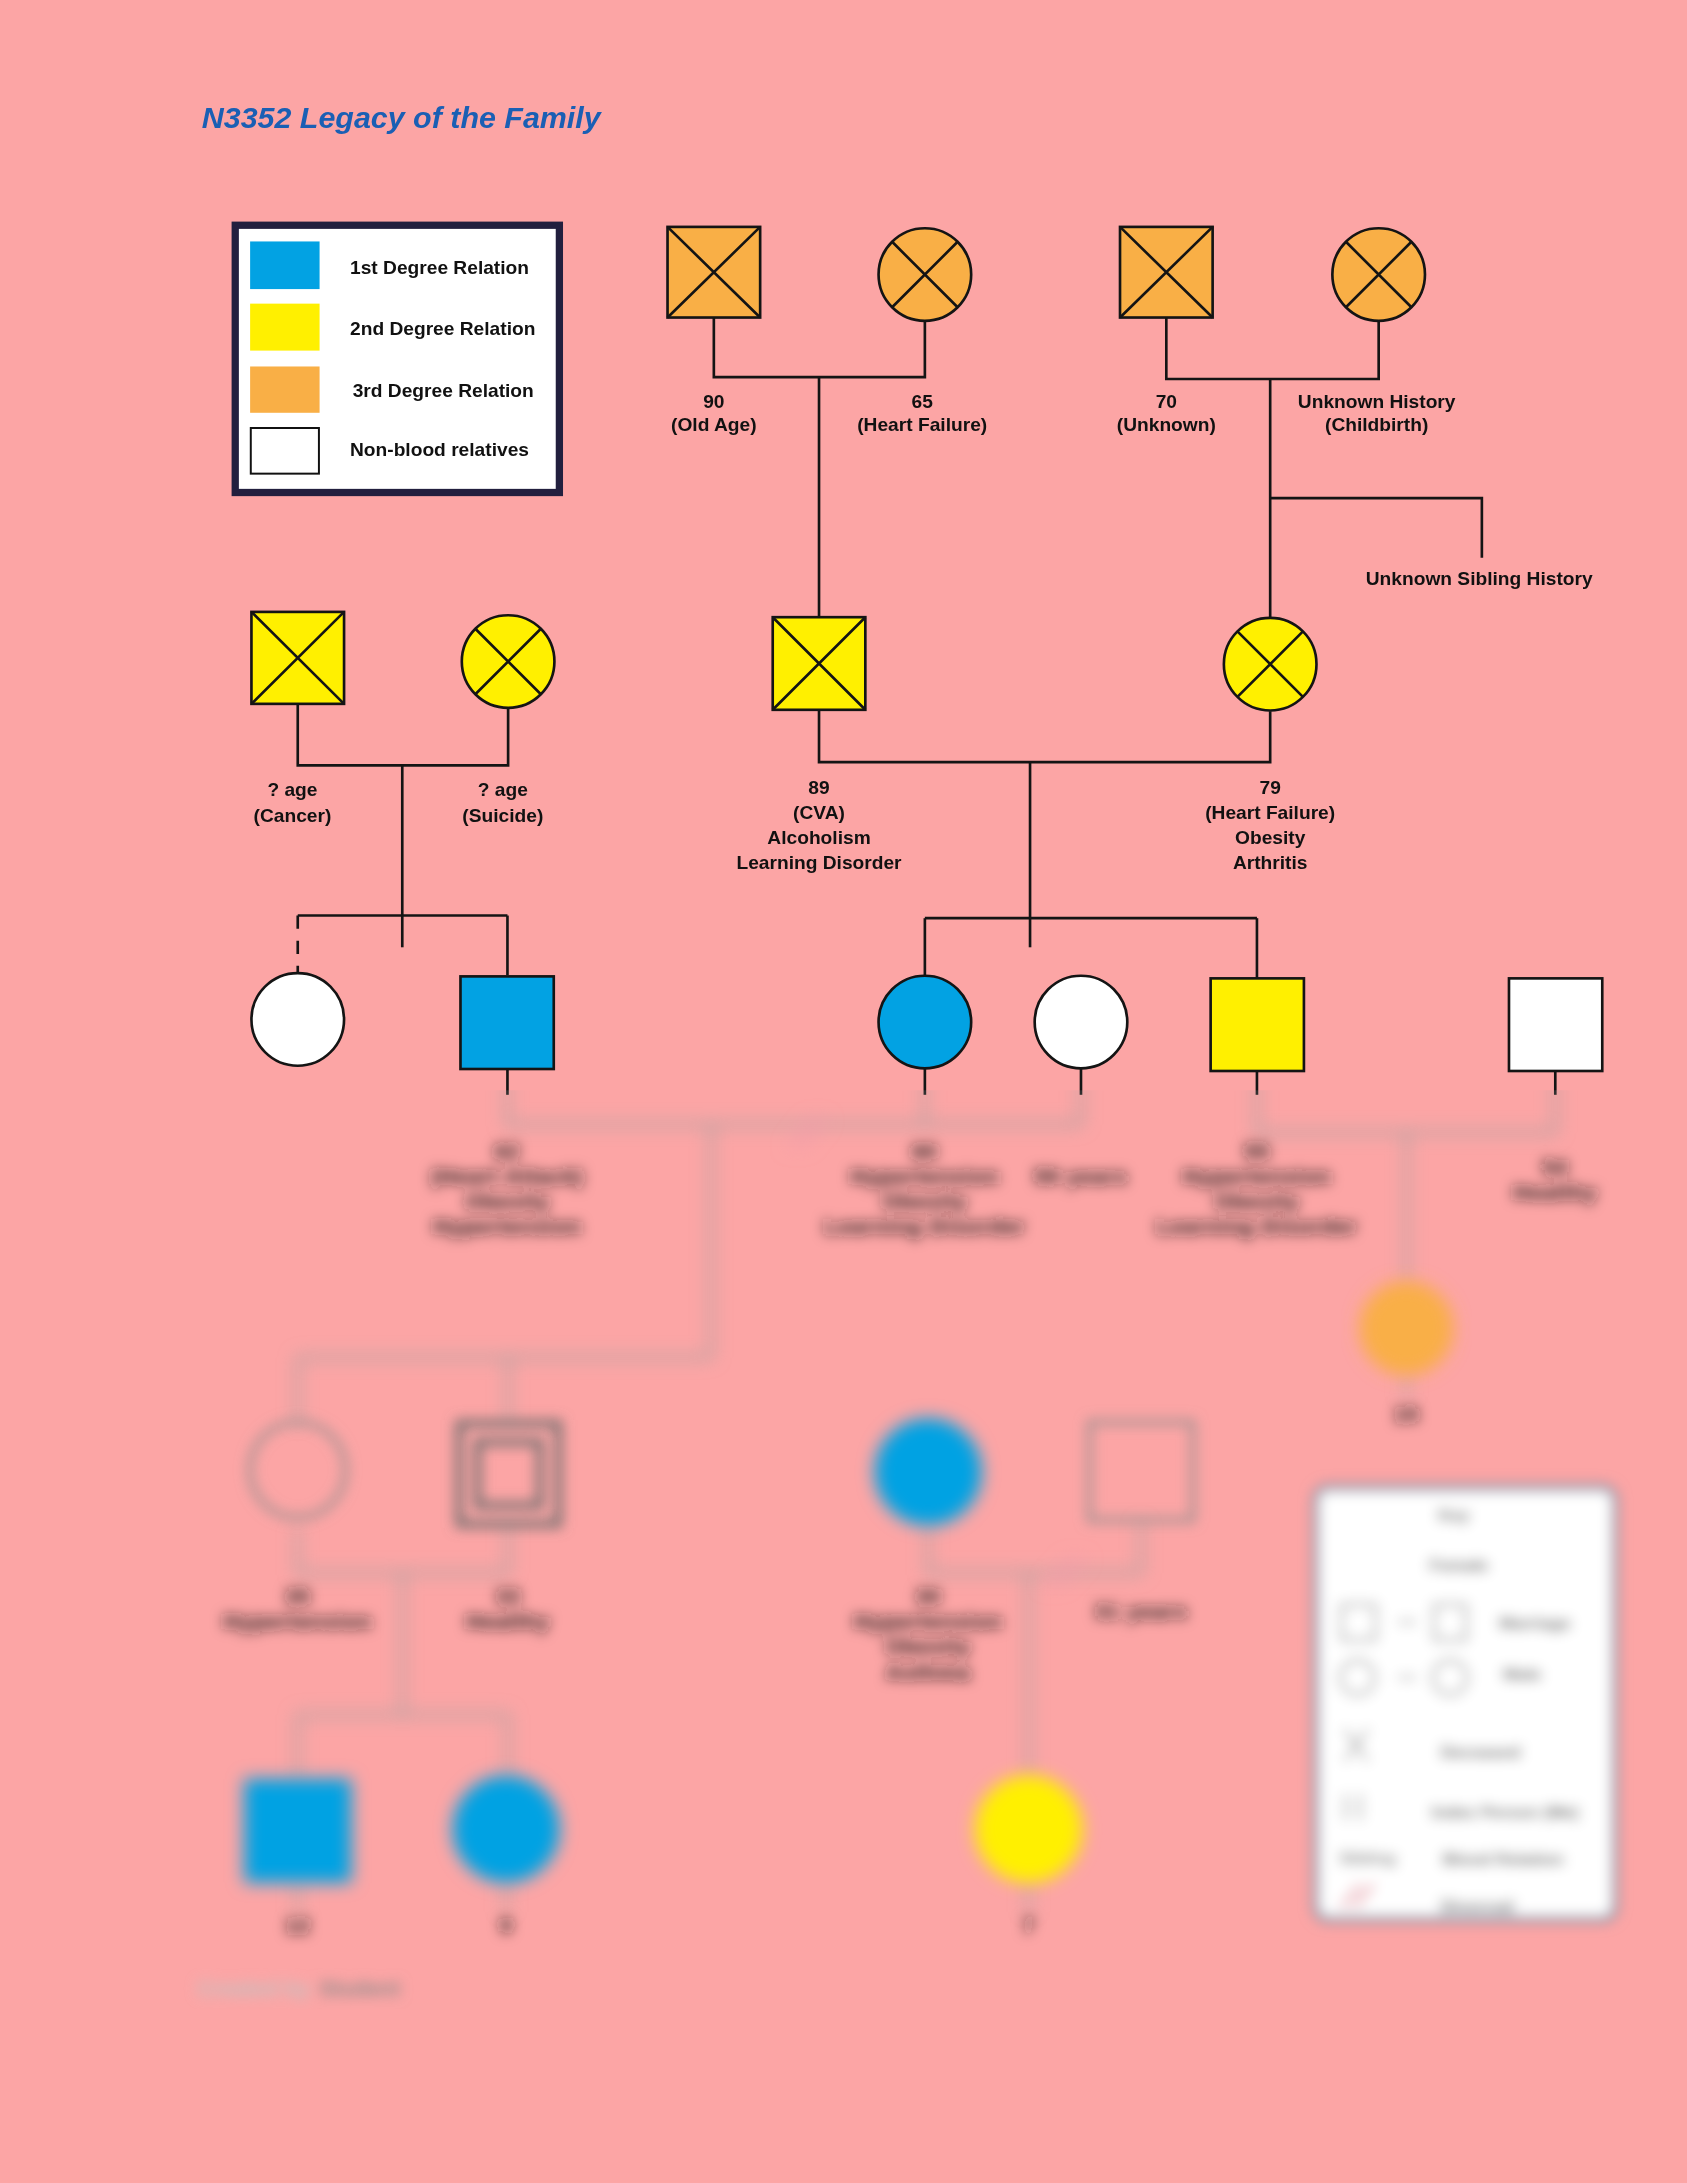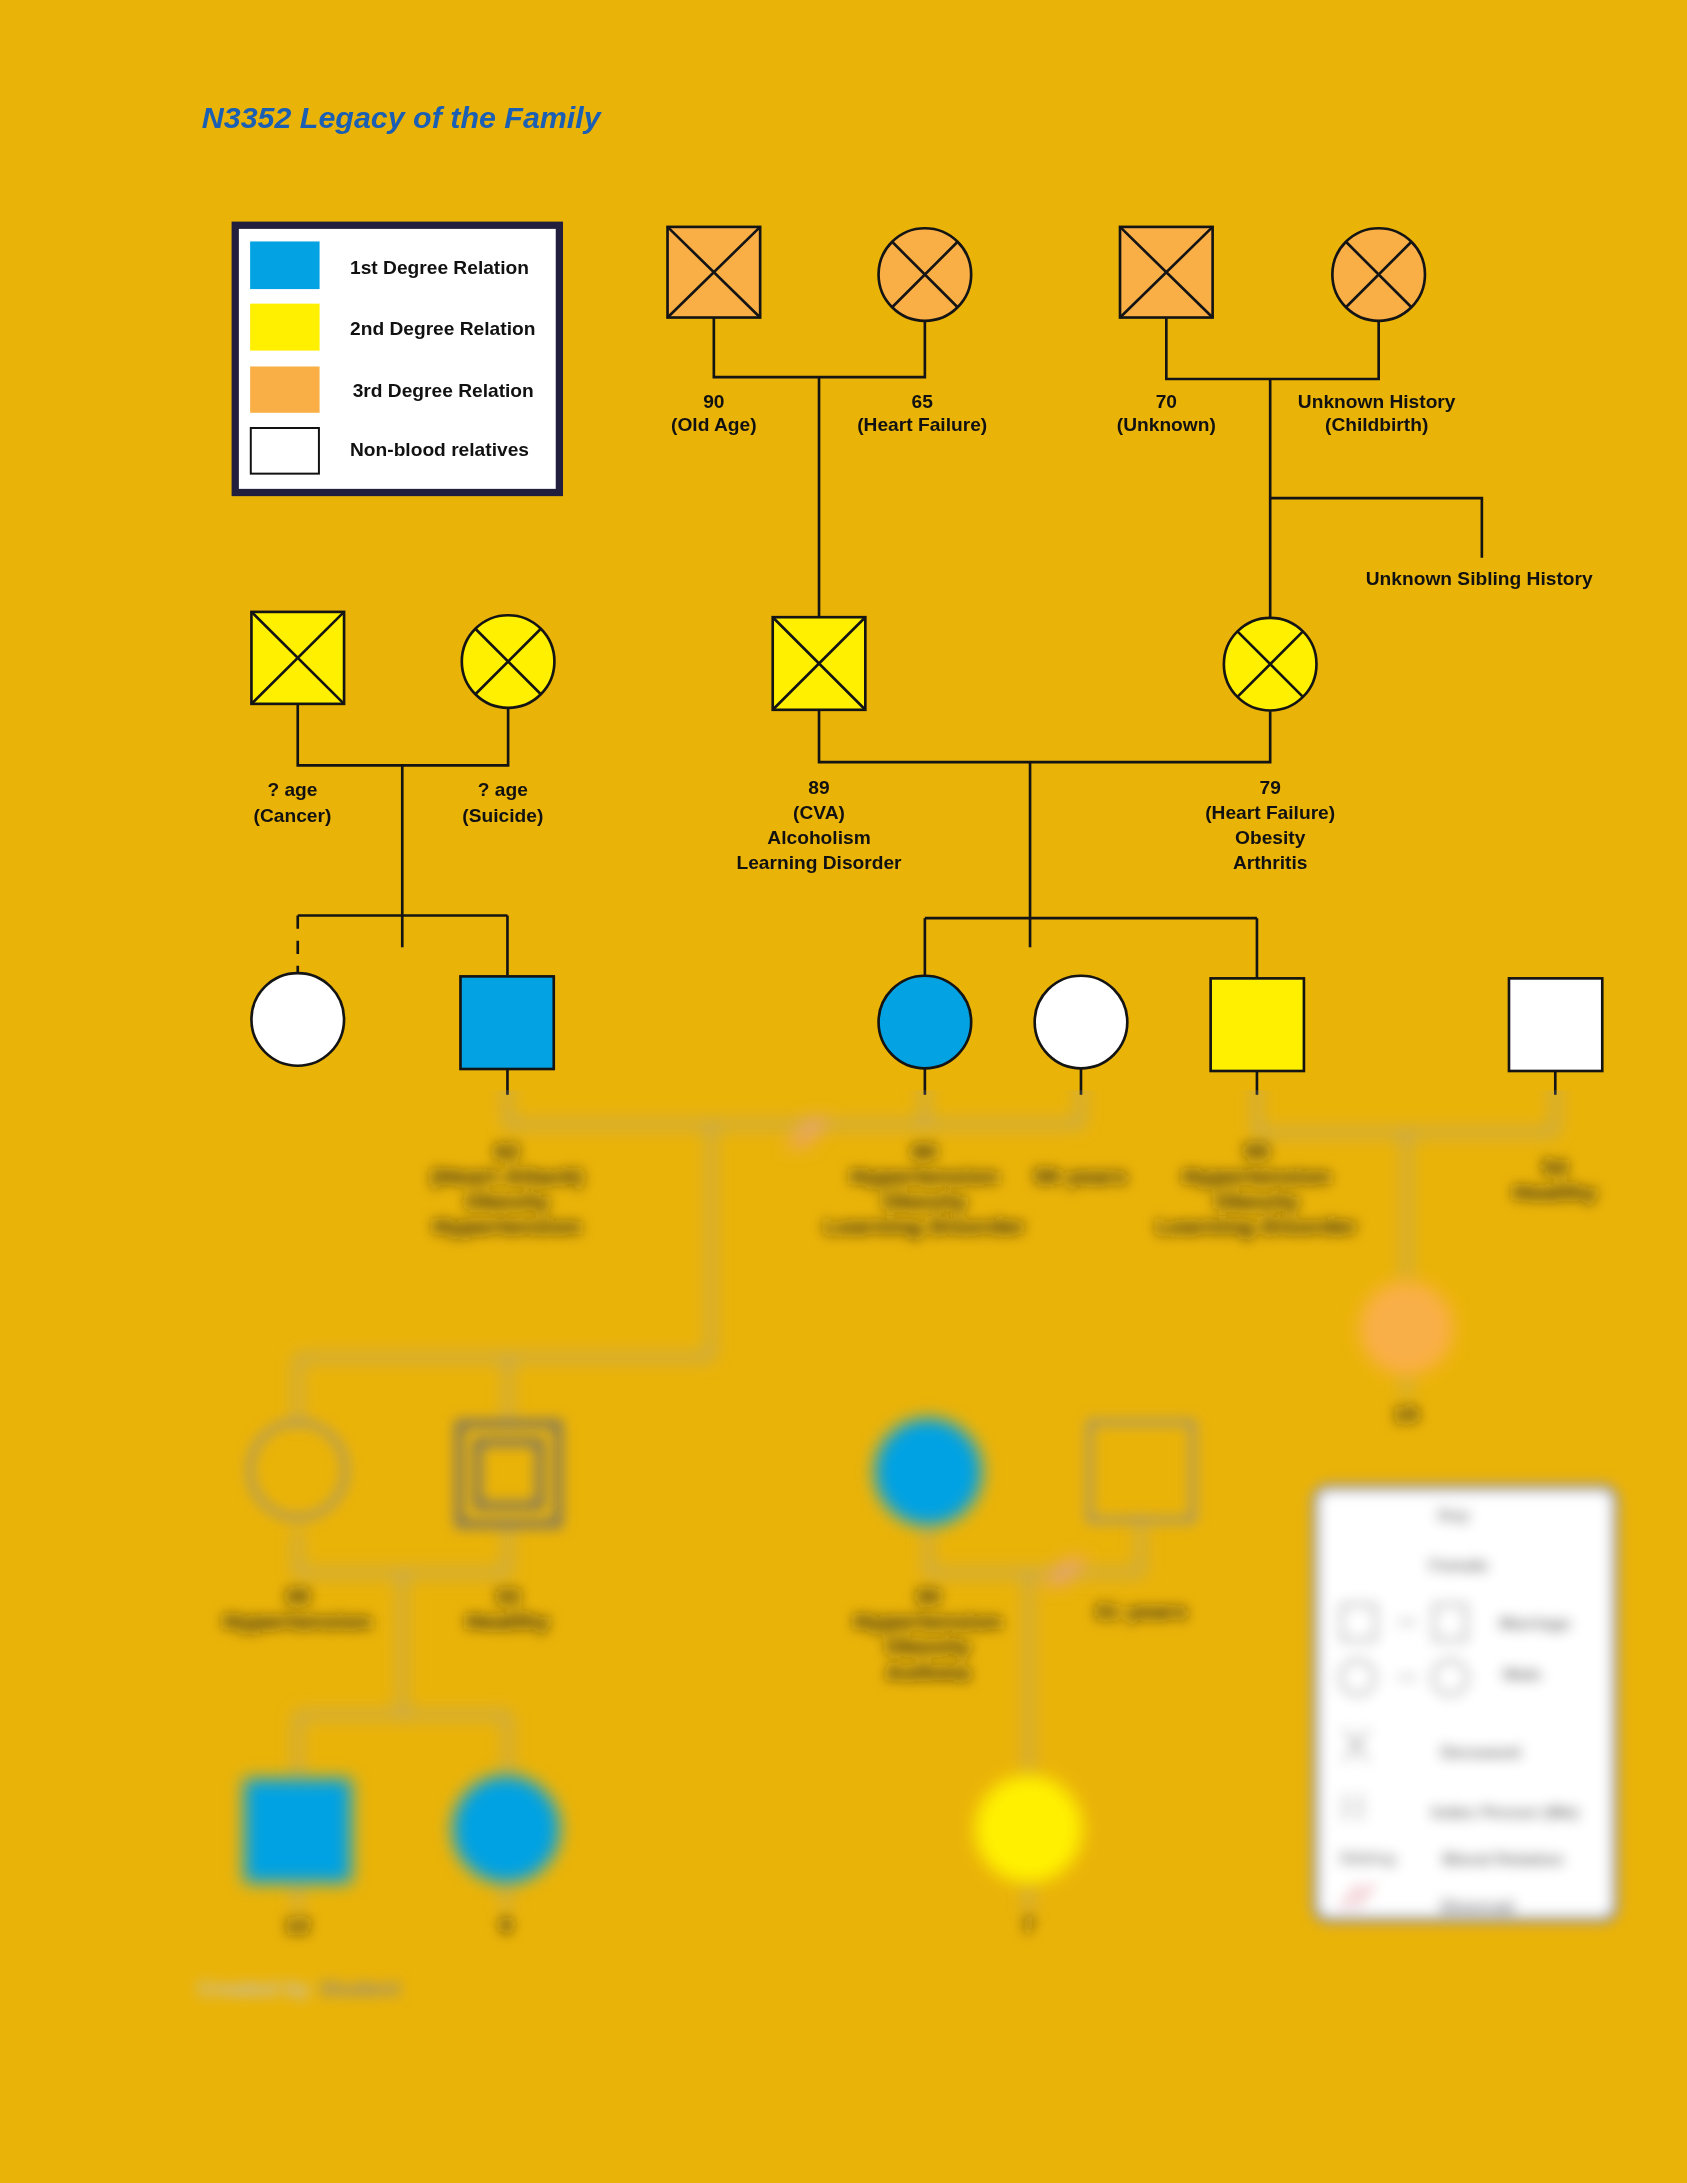--- a/index.html
+++ b/index.html
@@ -1,18 +1,18 @@
 <!DOCTYPE html>
 <html style="font-size:10.6px"><head>
 <meta charset="utf-8">
 <style>
   html,body{margin:0;padding:0;background:#ffffff;}
   body{width:1687px;height:2183px;position:relative;overflow:hidden;
        font-family:"Liberation Sans",sans-serif;}
-  #page{position:absolute;left:0;top:0;width:1687px;height:2183px;background:#eab308;}
+  #page{position:absolute;left:0;top:0;width:1687px;height:2183px;background:#fca5a5;}
   svg{display:block;position:absolute;left:0;top:0;}
   text{font-family:"Liberation Sans",sans-serif;}
 </style>
 </head>
 <body>
 
 <div id="page">
   <svg id="geno" width="1687" height="2183" viewBox="0 0 2550 3300">
 
     <text x="305" y="193" font-size="46" font-weight="bold" font-style="italic" fill="#1A5FB4">N3352 Legacy of the Family</text>

